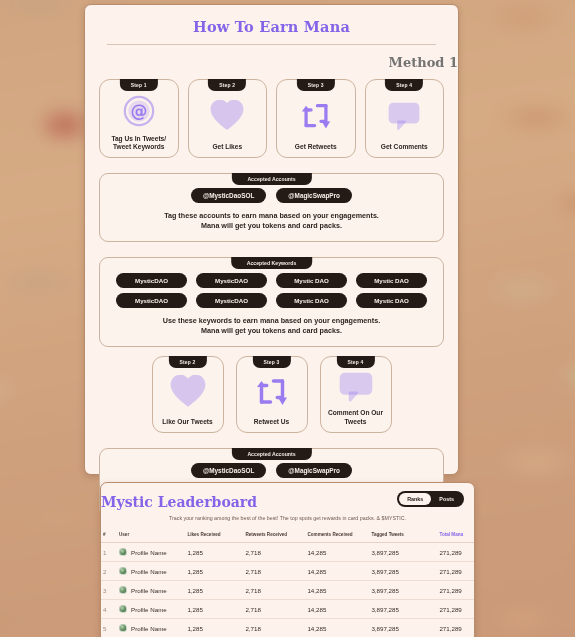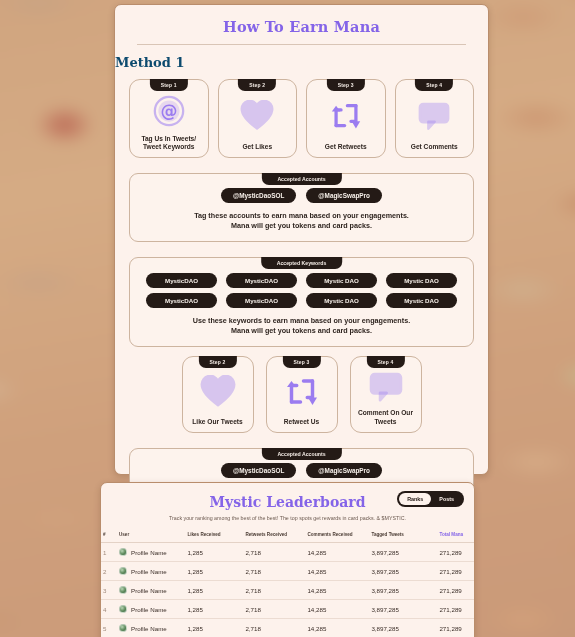--- a/index.html
+++ b/index.html
@@ -38,44 +38,44 @@
   }
 
   
   .panel {
     position: absolute;
     background: #fdf2ec;
     border: 1px solid #b98d6c;
     border-radius: 7px;
     box-shadow: 0 2px 6px rgba(90,55,35,.22);
   }
-  #panel-main  { left: 114px; top: 4px;   width: 375px; height: 471px; }
+  #panel-main  { left: 84px; top: 4px;   width: 375px; height: 471px; }
   #panel-board { left: 100px; top: 482px; width: 375px; height: 170px; }
 
   
   .page-title {
     text-align: center;
     font-family: "DejaVu Serif", serif;
     font-weight: bold;
     font-size: 14.5px;
     color: #8464e8;
     letter-spacing: .2px;
     padding-top: 13px;
   }
   .rule {
     height: 1px;
     background: #d9c5b6;
     margin: 9px 22px 0 22px;
   }
   .method-title {
-    text-align: left;
+    text-align: right;
     font-family: "DejaVu Serif", serif;
     font-weight: bold;
     font-size: 13px;
-    color: #0c4a6e;
+    color: #737373;
     margin-top: 10px;
   }
 
   
   .steps {
     display: flex;
     justify-content: center;
     gap: 9px;
     margin-top: 9px;
     padding: 0 14px;
@@ -184,21 +184,20 @@
     font-size: 6.2px;
     font-weight: bold;
     text-align: center;
     padding: 4px 0;
     border-radius: 9px;
     white-space: nowrap;
   }
 
   
   .board-title {
-    text-align: center;
     font-family: "DejaVu Serif", serif;
     font-weight: bold;
     font-size: 14px;
     color: #8464e8;
     padding-top: 11px;
   }
   .board-sub {
     text-align: center;
     font-size: 5.3px;
     color: #6c5a50;

